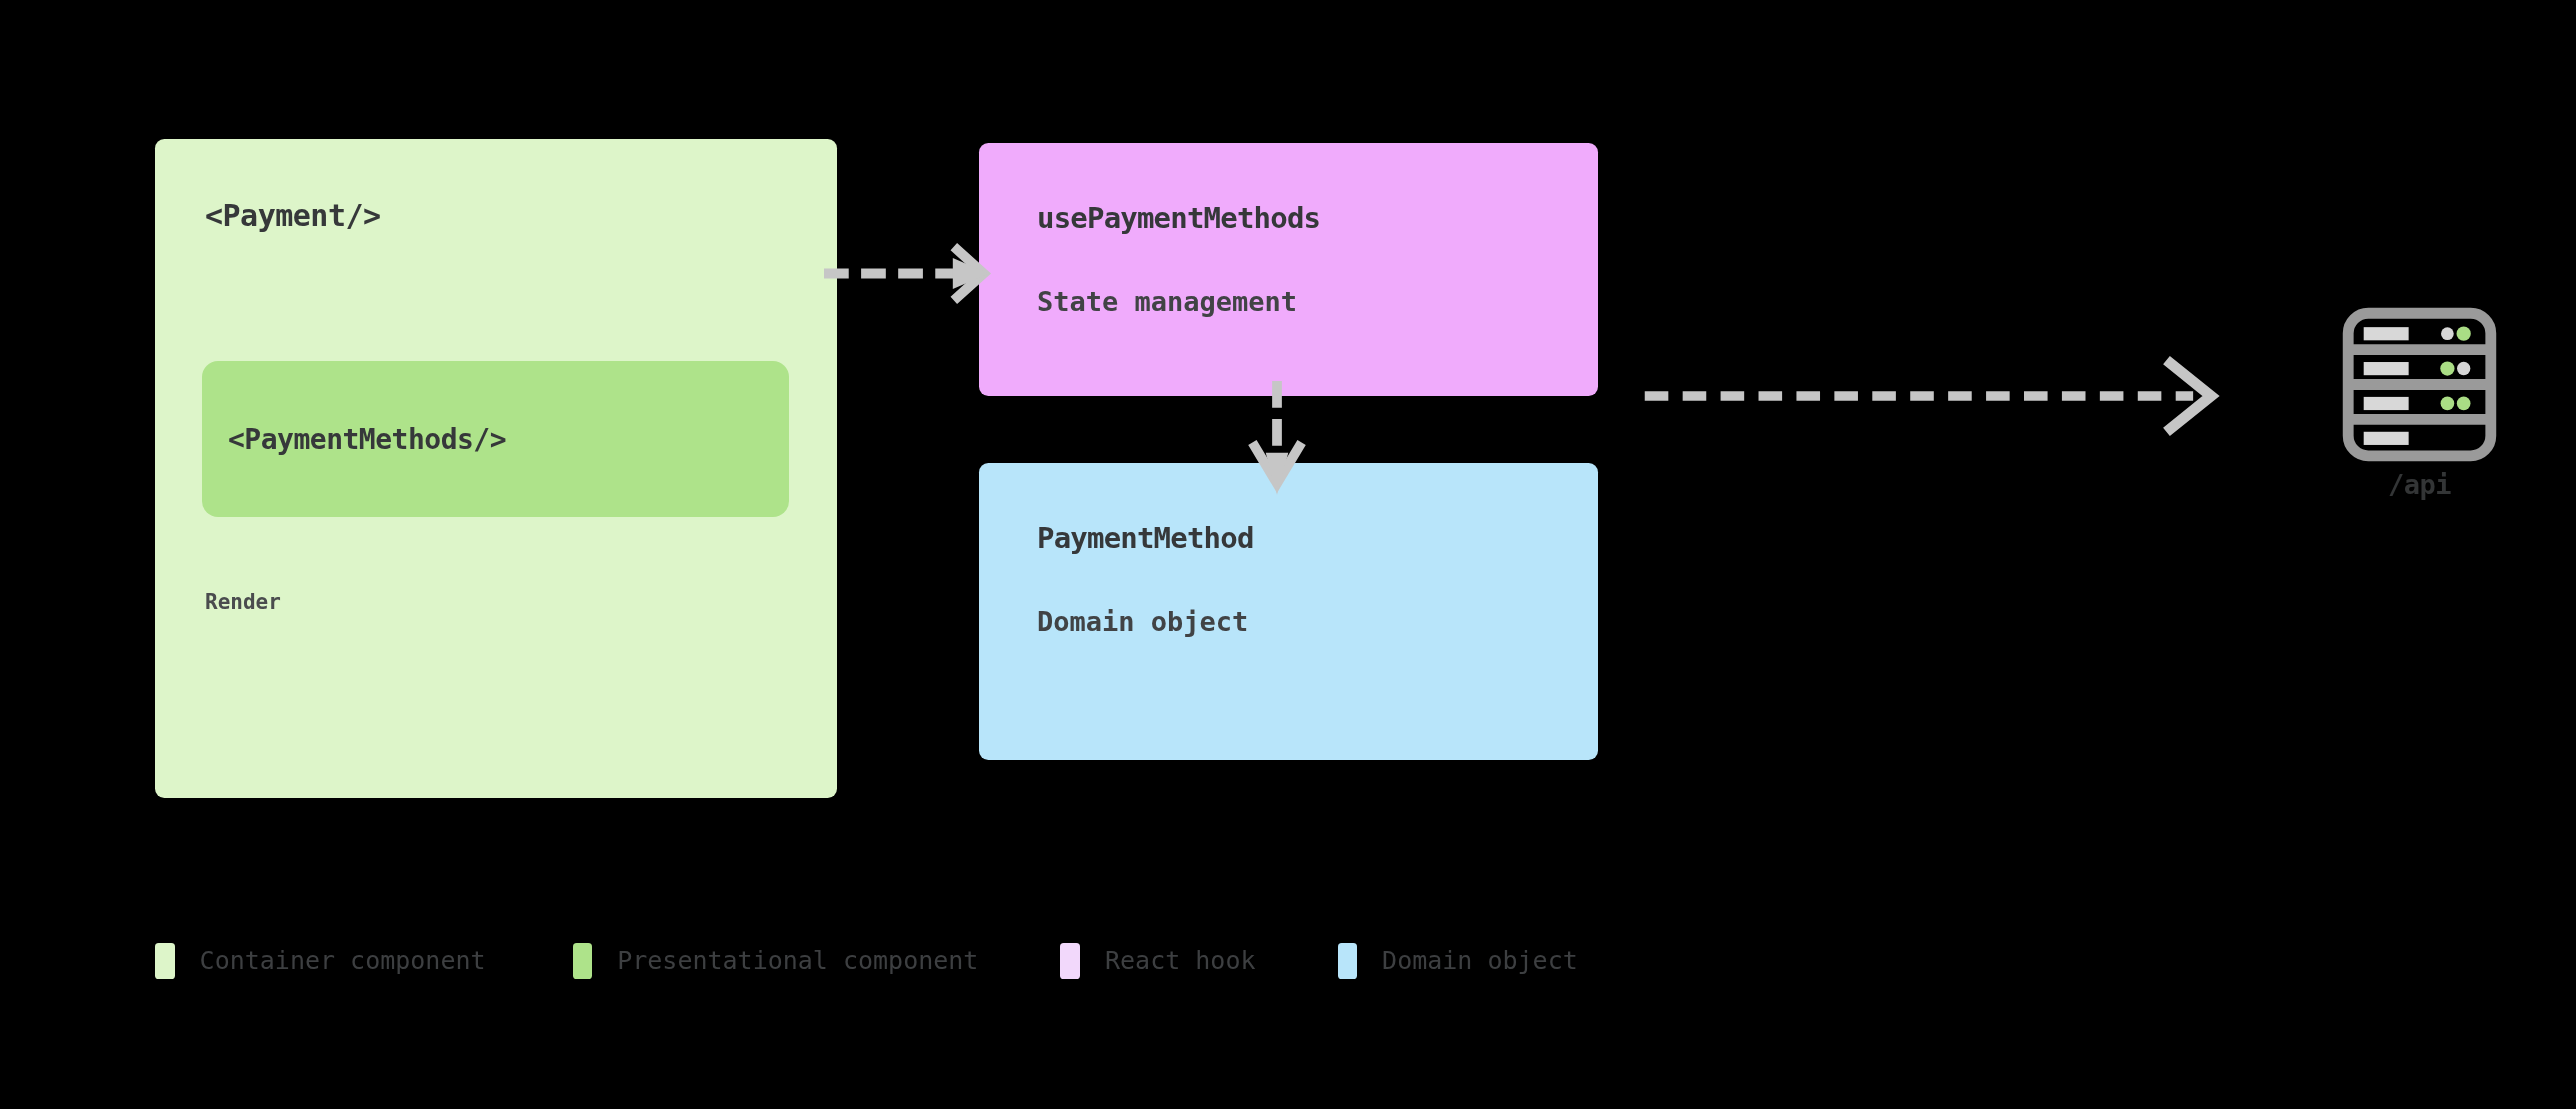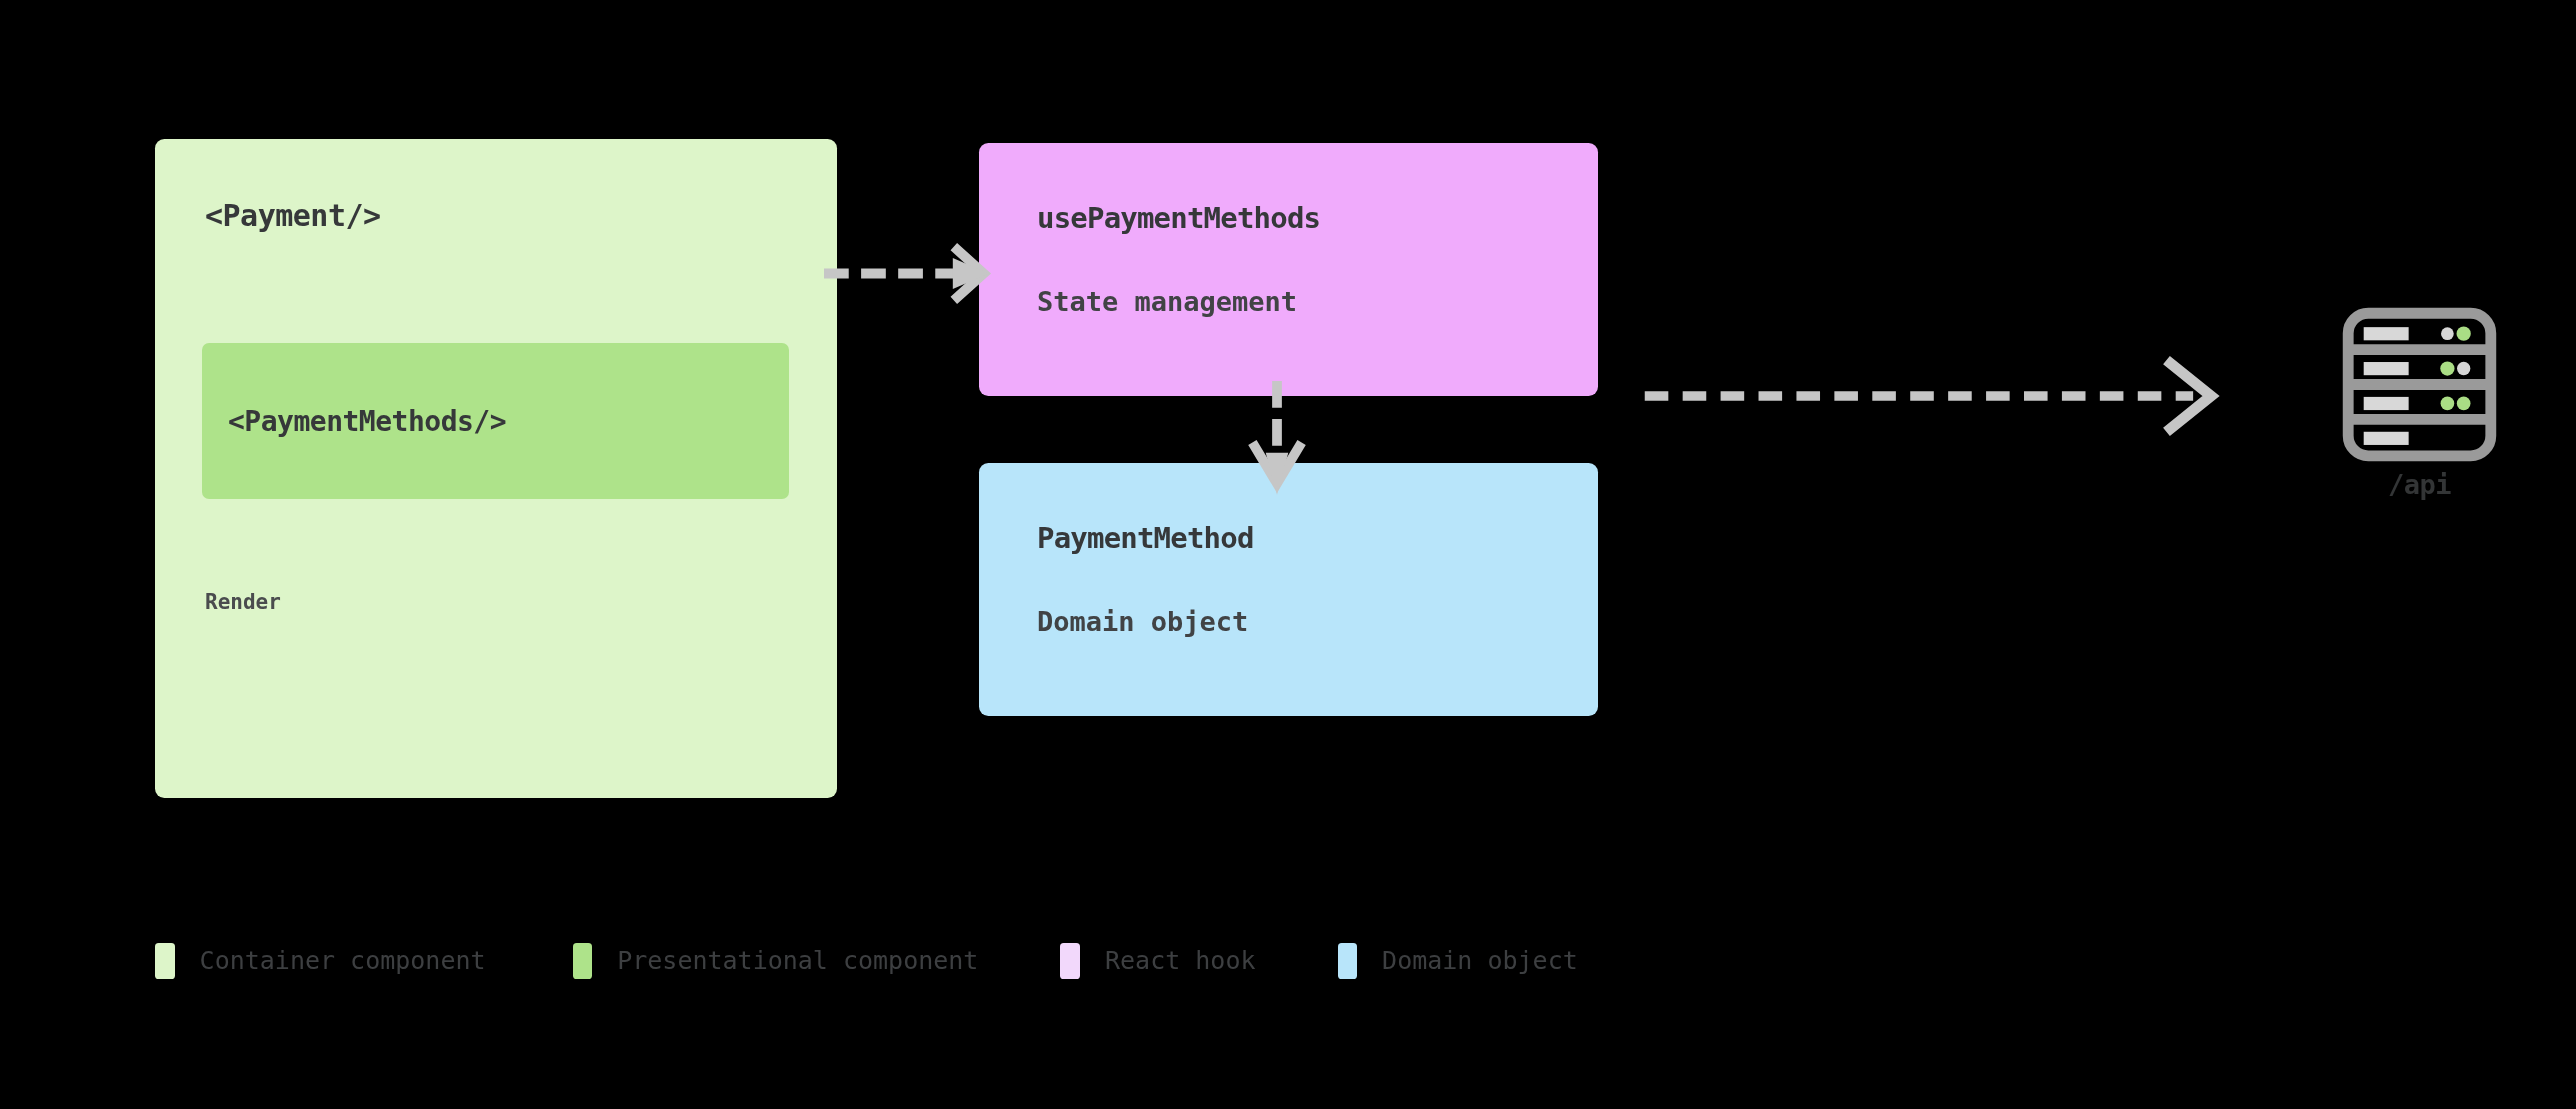--- a/index.html
+++ b/index.html
@@ -45,25 +45,25 @@
     font-size: 30px;
     font-weight: 700;
     color: #36383a;
     letter-spacing: -0.5px;
     white-space: nowrap;
   }
 
   #presentational-node {
     position: absolute;
     left: 47px;
-    top: 204px;
+    top: 222px;
     width: 587px;
     height: 156px;
     background: #aee38a;
-    border-radius: 7px;
+    border-radius: 16px;
   }
 
   #presentational-title {
     position: absolute;
     left: 26px;
     top: 50%;
     transform: translateY(-50%);
     font-size: 28px;
     font-weight: 700;
     color: #36383a;
@@ -86,21 +86,21 @@
     top: 143px;
     width: 619px;
     height: 253px;
     background: #f0abfc;
   }
 
   #domain-node {
     left: 979px;
     top: 463px;
     width: 619px;
-    height: 253px;
+    height: 297px;
     background: #b8e5fa;
   }
 
   .node-heading {
     position: absolute;
     left: 58px;
     top: 58px;
     font-size: 29px;
     font-weight: 700;
     color: #36383a;

